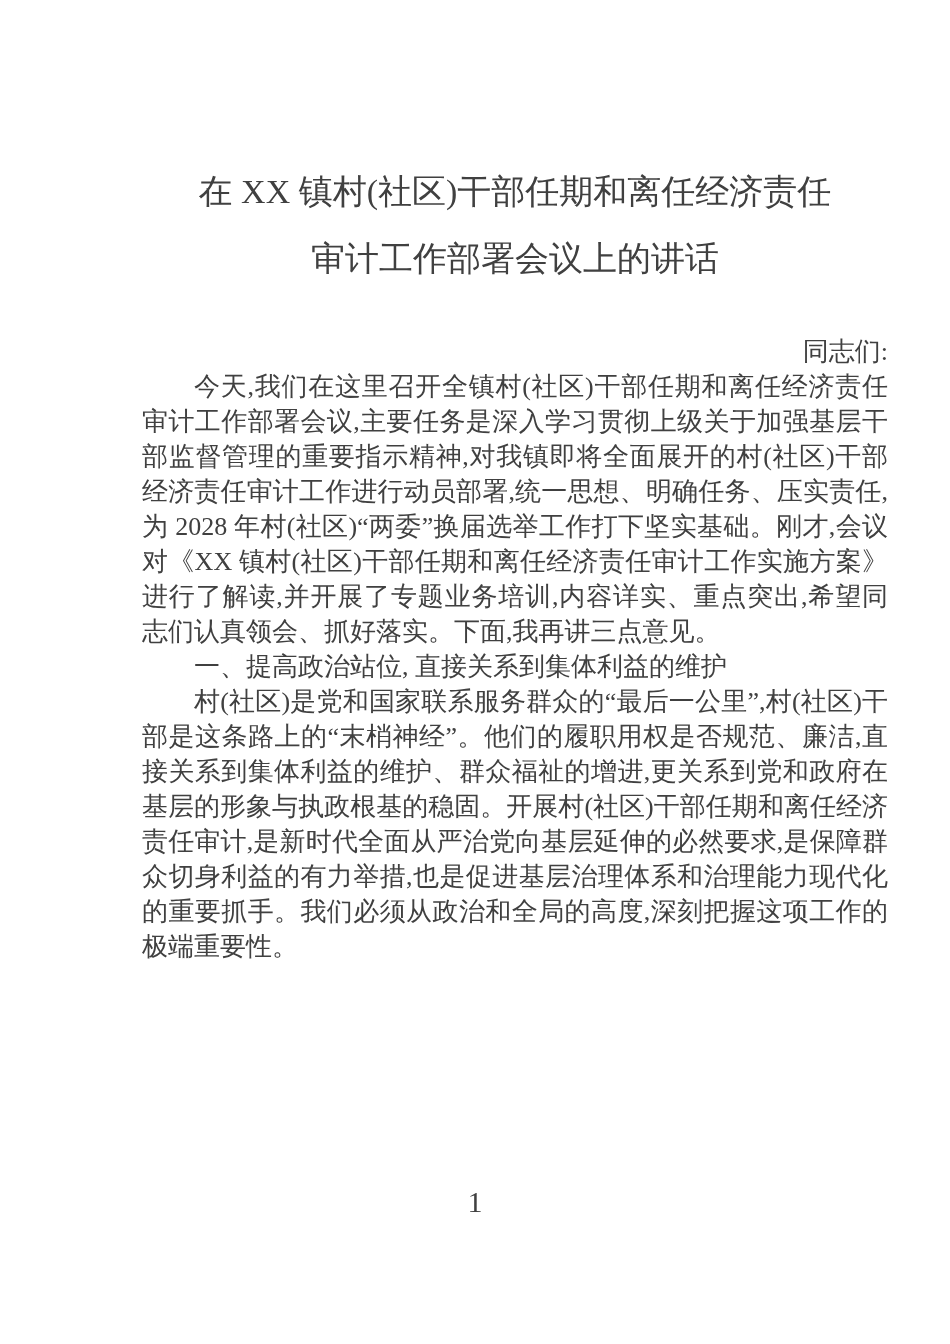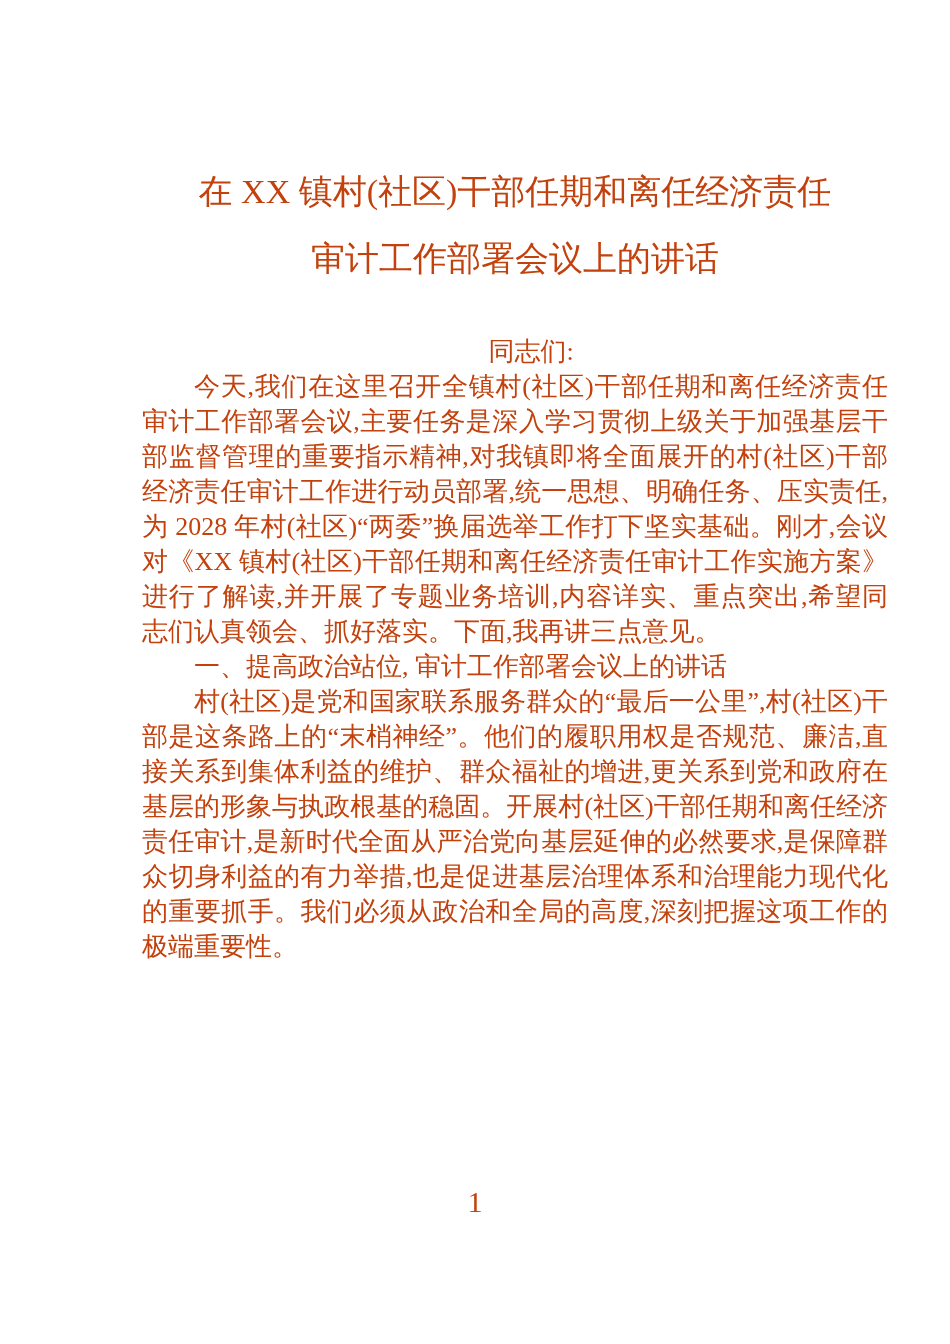--- a/index.html
+++ b/index.html
@@ -6,21 +6,21 @@
     margin: 0;
     padding: 0;
     background: #ffffff;
   }
   .page {
     position: relative;
     width: 950px;
     height: 1344px;
     box-sizing: border-box;
     background: #ffffff;
-    color: #c2410c;
+    color: #404040;
     padding: 158px 62px 0 142px;
     font-family: "Liberation Serif", "DejaVu Serif", serif;
     overflow: hidden;
   }
   .doc-title {
     font-size: 34px;
     font-weight: normal;
     line-height: 67px;
     text-align: center;
     margin: 0;
@@ -33,21 +33,21 @@
     font-size: 26px;
     line-height: 35px;
     text-align: justify;
   }
   .doc-body p {
     margin: 0;
     padding: 0;
   }
   p.salutation {
     text-indent: 0;
-    text-align: center;
+    text-align: right;
     margin-left: 32px;
   }
   p.para {
     text-indent: 2em;
   }
   p.heading {
     text-indent: 2em;
     text-align: left;
   }
   .page-number {
@@ -67,20 +67,20 @@
 
   <h1 class="doc-title">
     <div class="title-line">在 XX 镇村(社区)干部任期和离任经济责任</div>
     <div class="title-line">审计工作部署会议上的讲话</div>
   </h1>
 
   <div class="doc-body">
     <p class="salutation">同志们:</p>
     <div>
         <p class="para">今天,我们在这里召开全镇村(社区)干部任期和离任经济责任审计工作部署会议,主要任务是深入学习贯彻上级关于加强基层干部监督管理的重要指示精神,对我镇即将全面展开的村(社区)干部经济责任审计工作进行动员部署,统一思想、明确任务、压实责任,为 2028 年村(社区)“两委”换届选举工作打下坚实基础。刚才,会议对《XX 镇村(社区)干部任期和离任经济责任审计工作实施方案》进行了解读,并开展了专题业务培训,内容详实、重点突出,希望同志们认真领会、抓好落实。下面,我再讲三点意见。</p>
-        <p class="heading">一、提高政治站位, 审计工作部署会议上的讲话</p>
+        <p class="heading">一、提高政治站位, 直接关系到集体利益的维护</p>
         <p class="para">村(社区)是党和国家联系服务群众的“最后一公里”,村(社区)干部是这条路上的“末梢神经”。他们的履职用权是否规范、廉洁,直接关系到集体利益的维护、群众福祉的增进,更关系到党和政府在基层的形象与执政根基的稳固。开展村(社区)干部任期和离任经济责任审计,是新时代全面从严治党向基层延伸的必然要求,是保障群众切身利益的有力举措,也是促进基层治理体系和治理能力现代化的重要抓手。我们必须从政治和全局的高度,深刻把握这项工作的极端重要性。</p>
       </div>
   </div>
 
   <div class="page-number">1</div>
 
 </div>
 
 </body></html>

